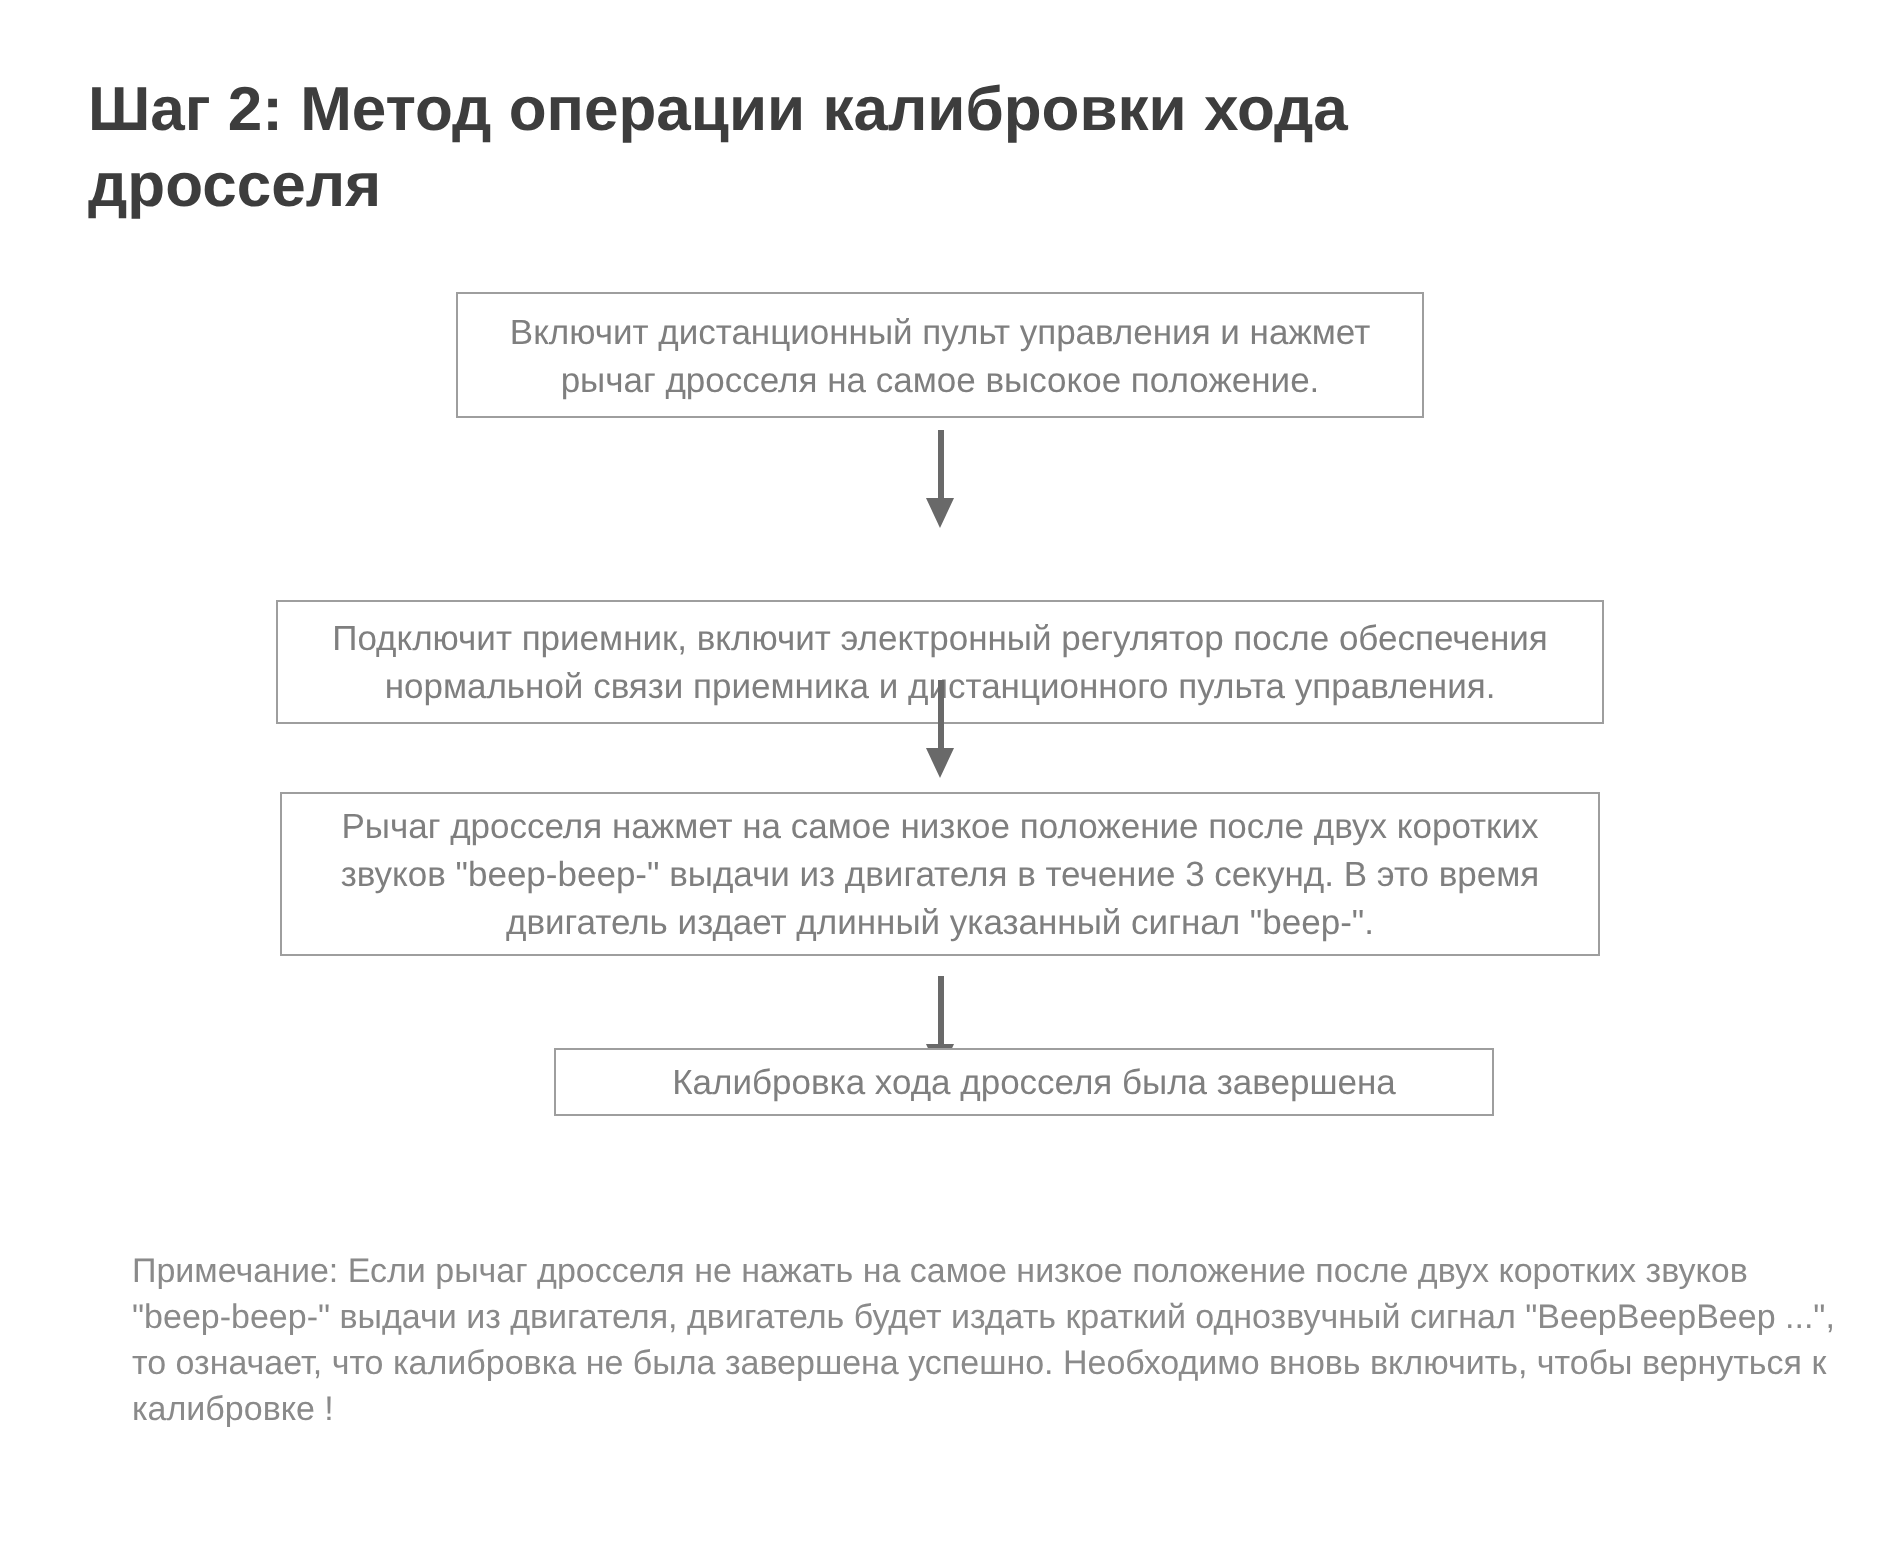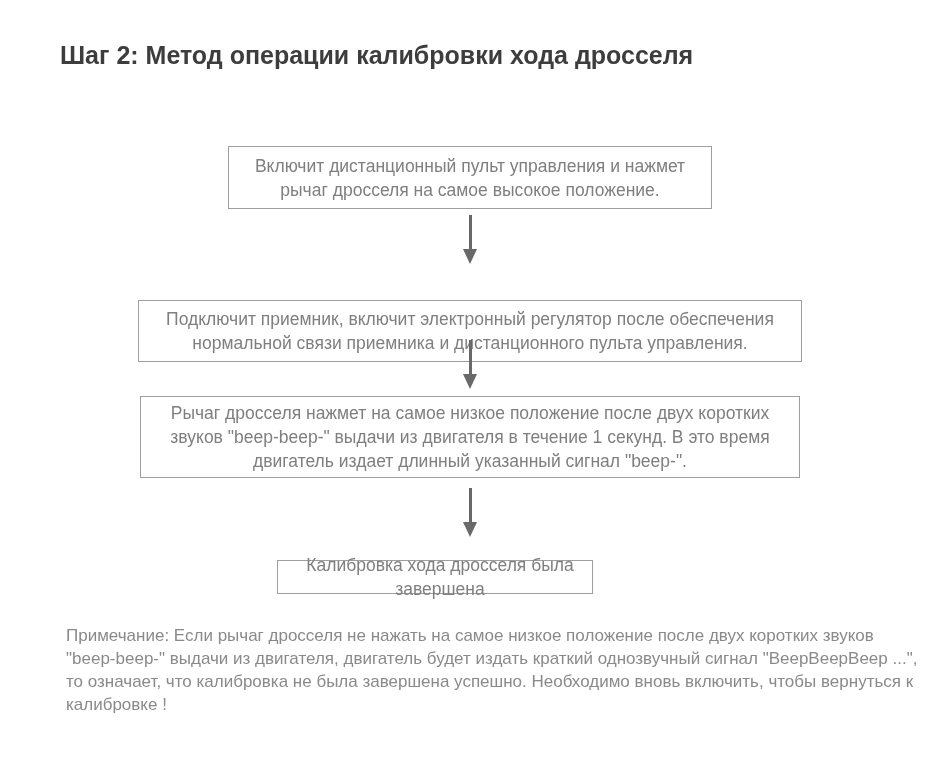--- a/index.html
+++ b/index.html
@@ -7,24 +7,24 @@
   body { font-family: "Liberation Sans", "DejaVu Sans", sans-serif; }
   .page {
     position: relative;
     width: 940px;
     height: 771px;
     background: #ffffff;
     overflow: hidden;
   }
   .title {
     position: absolute;
-    left: 60px;
+    left: 44px;
     top: 36px;
     width: 690px;
-    font-size: 25px;
+    font-size: 31px;
     font-weight: 700;
     line-height: 38px;
     color: #3d3d3d;
     letter-spacing: 0;
   }
   .flow-box {
     position: absolute;
     border: 1px solid #9e9e9e;
     background: #ffffff;
     color: #7f7f7f;
@@ -32,21 +32,21 @@
     line-height: 24px;
     display: flex;
     align-items: center;
     justify-content: center;
     text-align: center;
     padding: 2px 10px;
   }
   .box1 { left: 228px; top: 146px; width: 484px; height: 63px; justify-content: flex-end; }
   .box2 { left: 138px; top: 272px; width: 664px; height: 62px; margin-top: 28px; }
   .box3 { left: 140px; top: 396px; width: 660px; height: 82px; }
-  .box4 { left: 277px; top: 560px; width: 316px; height: 34px; padding-left: 20px; }
+  .box4 { left: 277px; top: 524px; width: 470px; height: 34px; padding-left: 20px; }
   .arrow {
     position: absolute;
     left: 463px;
     width: 14px;
     display: flex;
     flex-direction: column;
     align-items: center;
   }
   .arrow1 { top: 215px; }
   .arrow2 { top: 340px; }
@@ -93,21 +93,21 @@
   <div class="flow-box box2">
     <span>Подключит приемник, включит электронный регулятор после обеспечения нормальной связи приемника и дистанционного пульта управления.</span>
   </div>
 
   <div class="arrow arrow2">
     <div class="shaft"></div>
     <div class="head"></div>
   </div>
 
   <div class="flow-box box3">
-    <span>Рычаг дросселя нажмет на самое низкое положение после двух коротких звуков "beep-beep-" выдачи из двигателя в течение 1 секунд. В это время двигатель издает длинный указанный сигнал "beep-".</span>
+    <span>Рычаг дросселя нажмет на самое низкое положение после двух коротких звуков "beep-beep-" выдачи из двигателя в течение 3 секунд. В это время двигатель издает длинный указанный сигнал "beep-".</span>
   </div>
 
   <div class="arrow arrow3">
     <div class="shaft"></div>
     <div class="head"></div>
   </div>
 
   <div class="flow-box box4">
     <span>Калибровка хода дросселя была завершена</span>
   </div>

